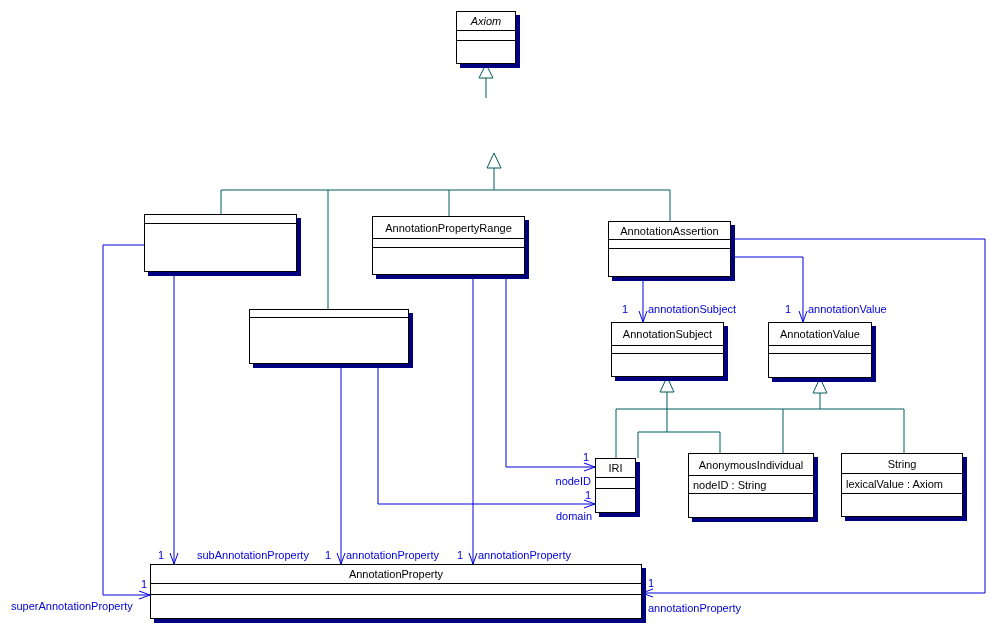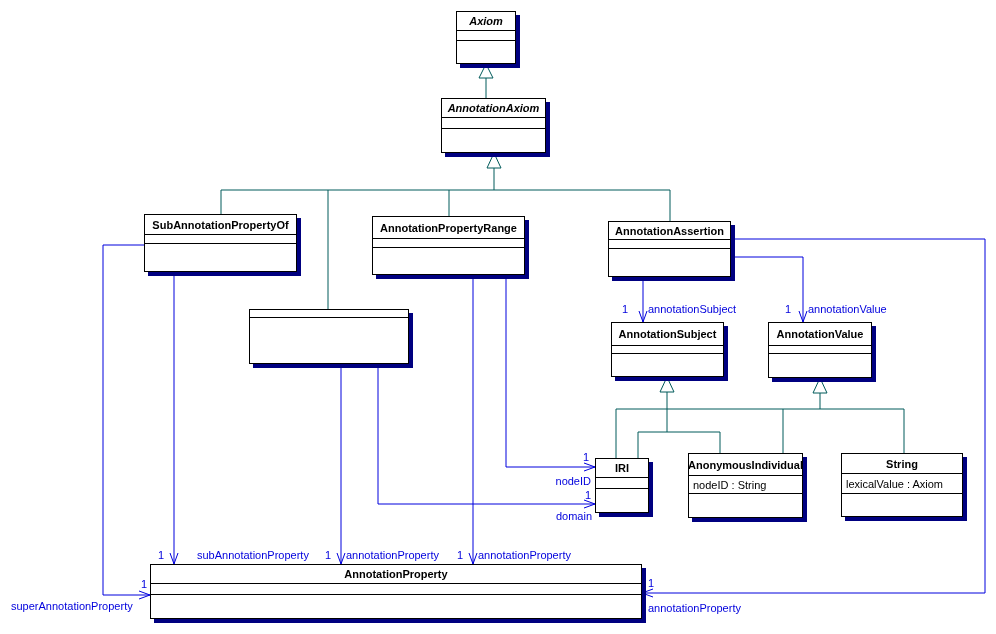--- a/index.html
+++ b/index.html
@@ -7,21 +7,21 @@
     position:relative;width:996px;height:634px;background:#ffffff;overflow:hidden;
     font-family:"Liberation Sans", sans-serif;font-size:11px;color:#000;
   }
   #wires{position:absolute;left:0;top:0;width:996px;height:634px;}
   .cls{
     position:absolute;background:#ffffff;border:1px solid #000;
     box-shadow:4px 4px 0 var(--shadow);box-sizing:border-box;
     display:flex;flex-direction:column;
   }
   .cls .t{
-    font-weight:bold;border-bottom:1px solid #000;
+    font-weight:normal;border-bottom:1px solid #000;
     display:flex;align-items:center;justify-content:center;box-sizing:border-box;
     letter-spacing:0px;white-space:nowrap;overflow:hidden;
   }
   .cls.abstract .t{font-style:italic;}
   .cls .a{
     border-bottom:1px solid #000;box-sizing:border-box;
     display:flex;align-items:center;padding-left:4px;white-space:nowrap;overflow:hidden;
   }
   .cls .o{flex:1;}
   .elabel{
@@ -113,28 +113,22 @@
       <polyline points="653,589 642,593 653,597"></polyline>
     </g>
   </svg>
 
   <div class="cls abstract" style="left:456px;top:11px;width:60px;height:53px">
     <div class="t" style="height:19px">Axiom</div>
     <div class="a" style="height:10px"></div>
     <div class="o"></div>
   </div>
 
-  <div class="cls abstract" style="left:441px;top:98px;width:105px;height:55px">
-    <div class="t" style="height:19px">AnnotationAxiom</div>
-    <div class="a" style="height:11px"></div>
-    <div class="o"></div>
-  </div>
 
   <div class="cls" style="left:144px;top:214px;width:153px;height:58px">
-    <div class="t" style="height:20px">SubAnnotationPropertyOf</div>
     <div class="a" style="height:9px"></div>
     <div class="o"></div>
   </div>
 
   <div class="cls" style="left:608px;top:221px;width:123px;height:56px">
     <div class="t" style="height:18px">AnnotationAssertion</div>
     <div class="a" style="height:9px"></div>
     <div class="o"></div>
   </div>
 
@@ -154,27 +148,27 @@
     <div class="a" style="height:8px"></div>
     <div class="o"></div>
   </div>
 
   <div class="cls" style="left:768px;top:322px;width:104px;height:56px">
     <div class="t" style="height:23px">AnnotationValue</div>
     <div class="a" style="height:8px"></div>
     <div class="o"></div>
   </div>
 
-  <div class="cls" style="left:595px;top:458px;width:54px;height:55px">
+  <div class="cls" style="left:595px;top:458px;width:41px;height:55px">
     <div class="t" style="height:19px">IRI</div>
     <div class="a" style="height:11px"></div>
     <div class="o"></div>
   </div>
 
-  <div class="cls" style="left:688px;top:453px;width:115px;height:65px">
+  <div class="cls" style="left:688px;top:453px;width:126px;height:65px">
     <div class="t" style="height:22px">AnonymousIndividual</div>
     <div class="a" style="height:18px">nodeID : String</div>
     <div class="o"></div>
   </div>
 
   <div class="cls" style="left:841px;top:453px;width:122px;height:64px">
     <div class="t" style="height:20px">String</div>
     <div class="a" style="height:20px">lexicalValue : Axiom</div>
     <div class="o"></div>
   </div>

